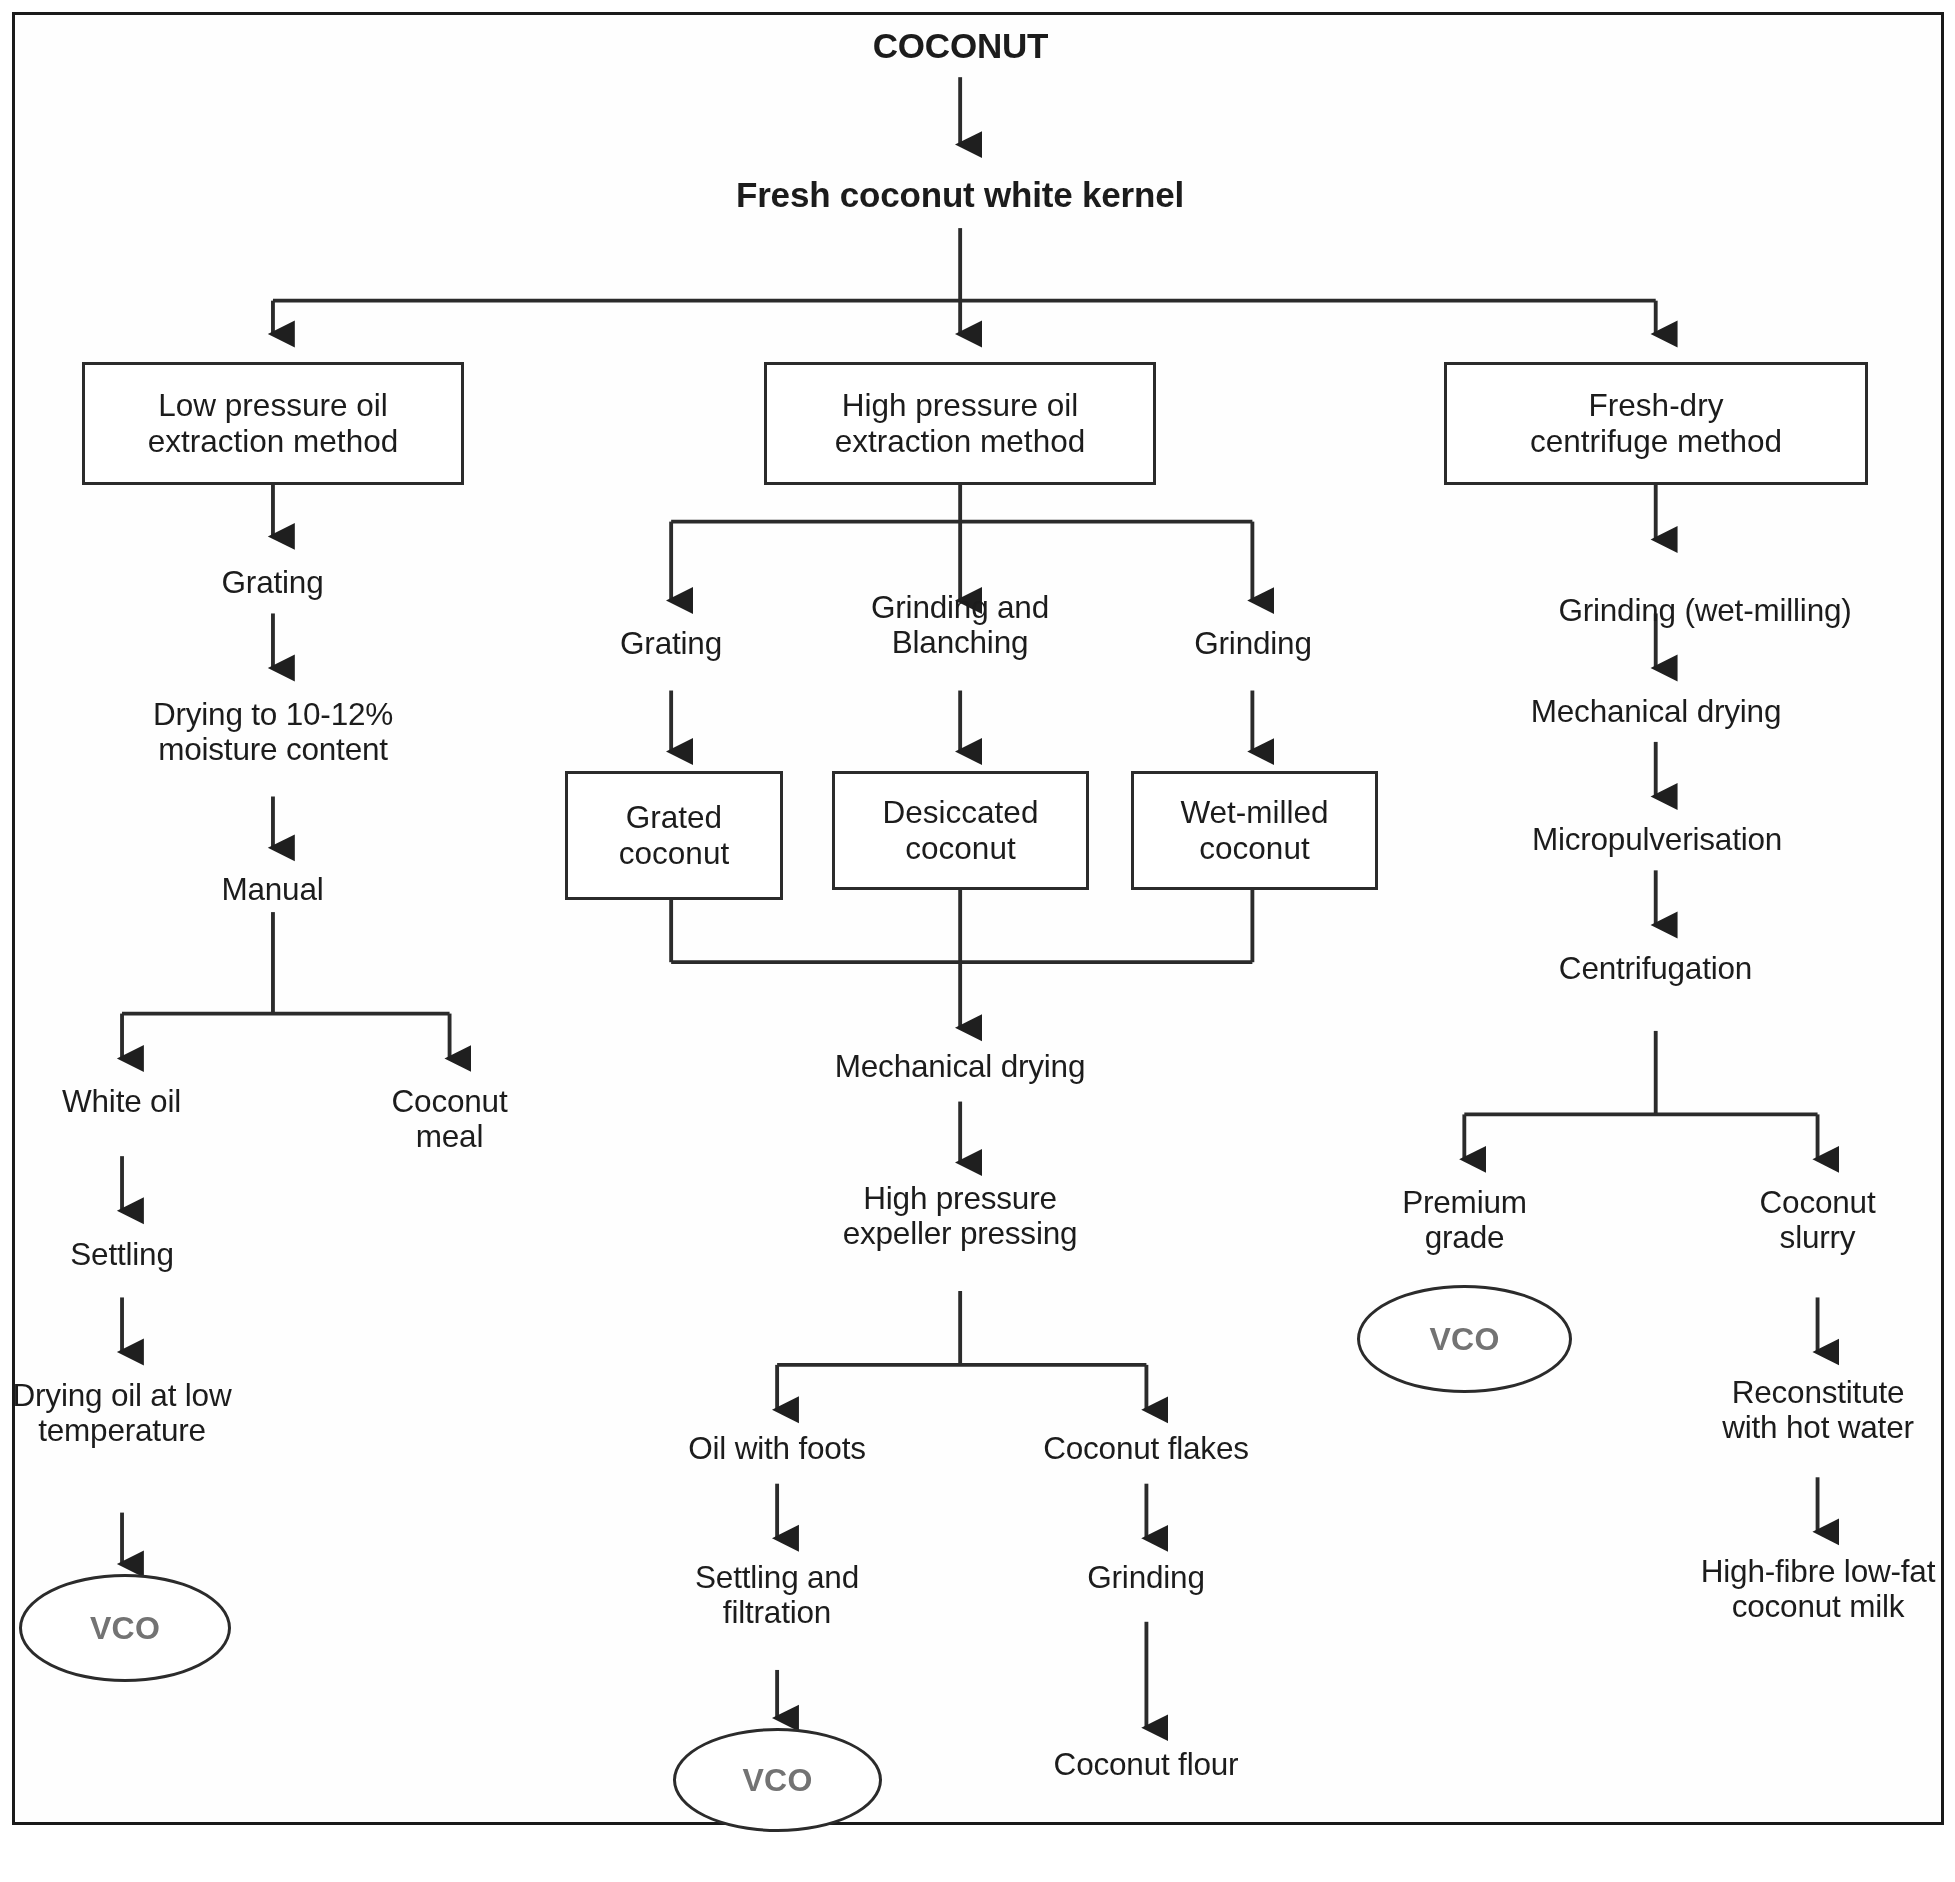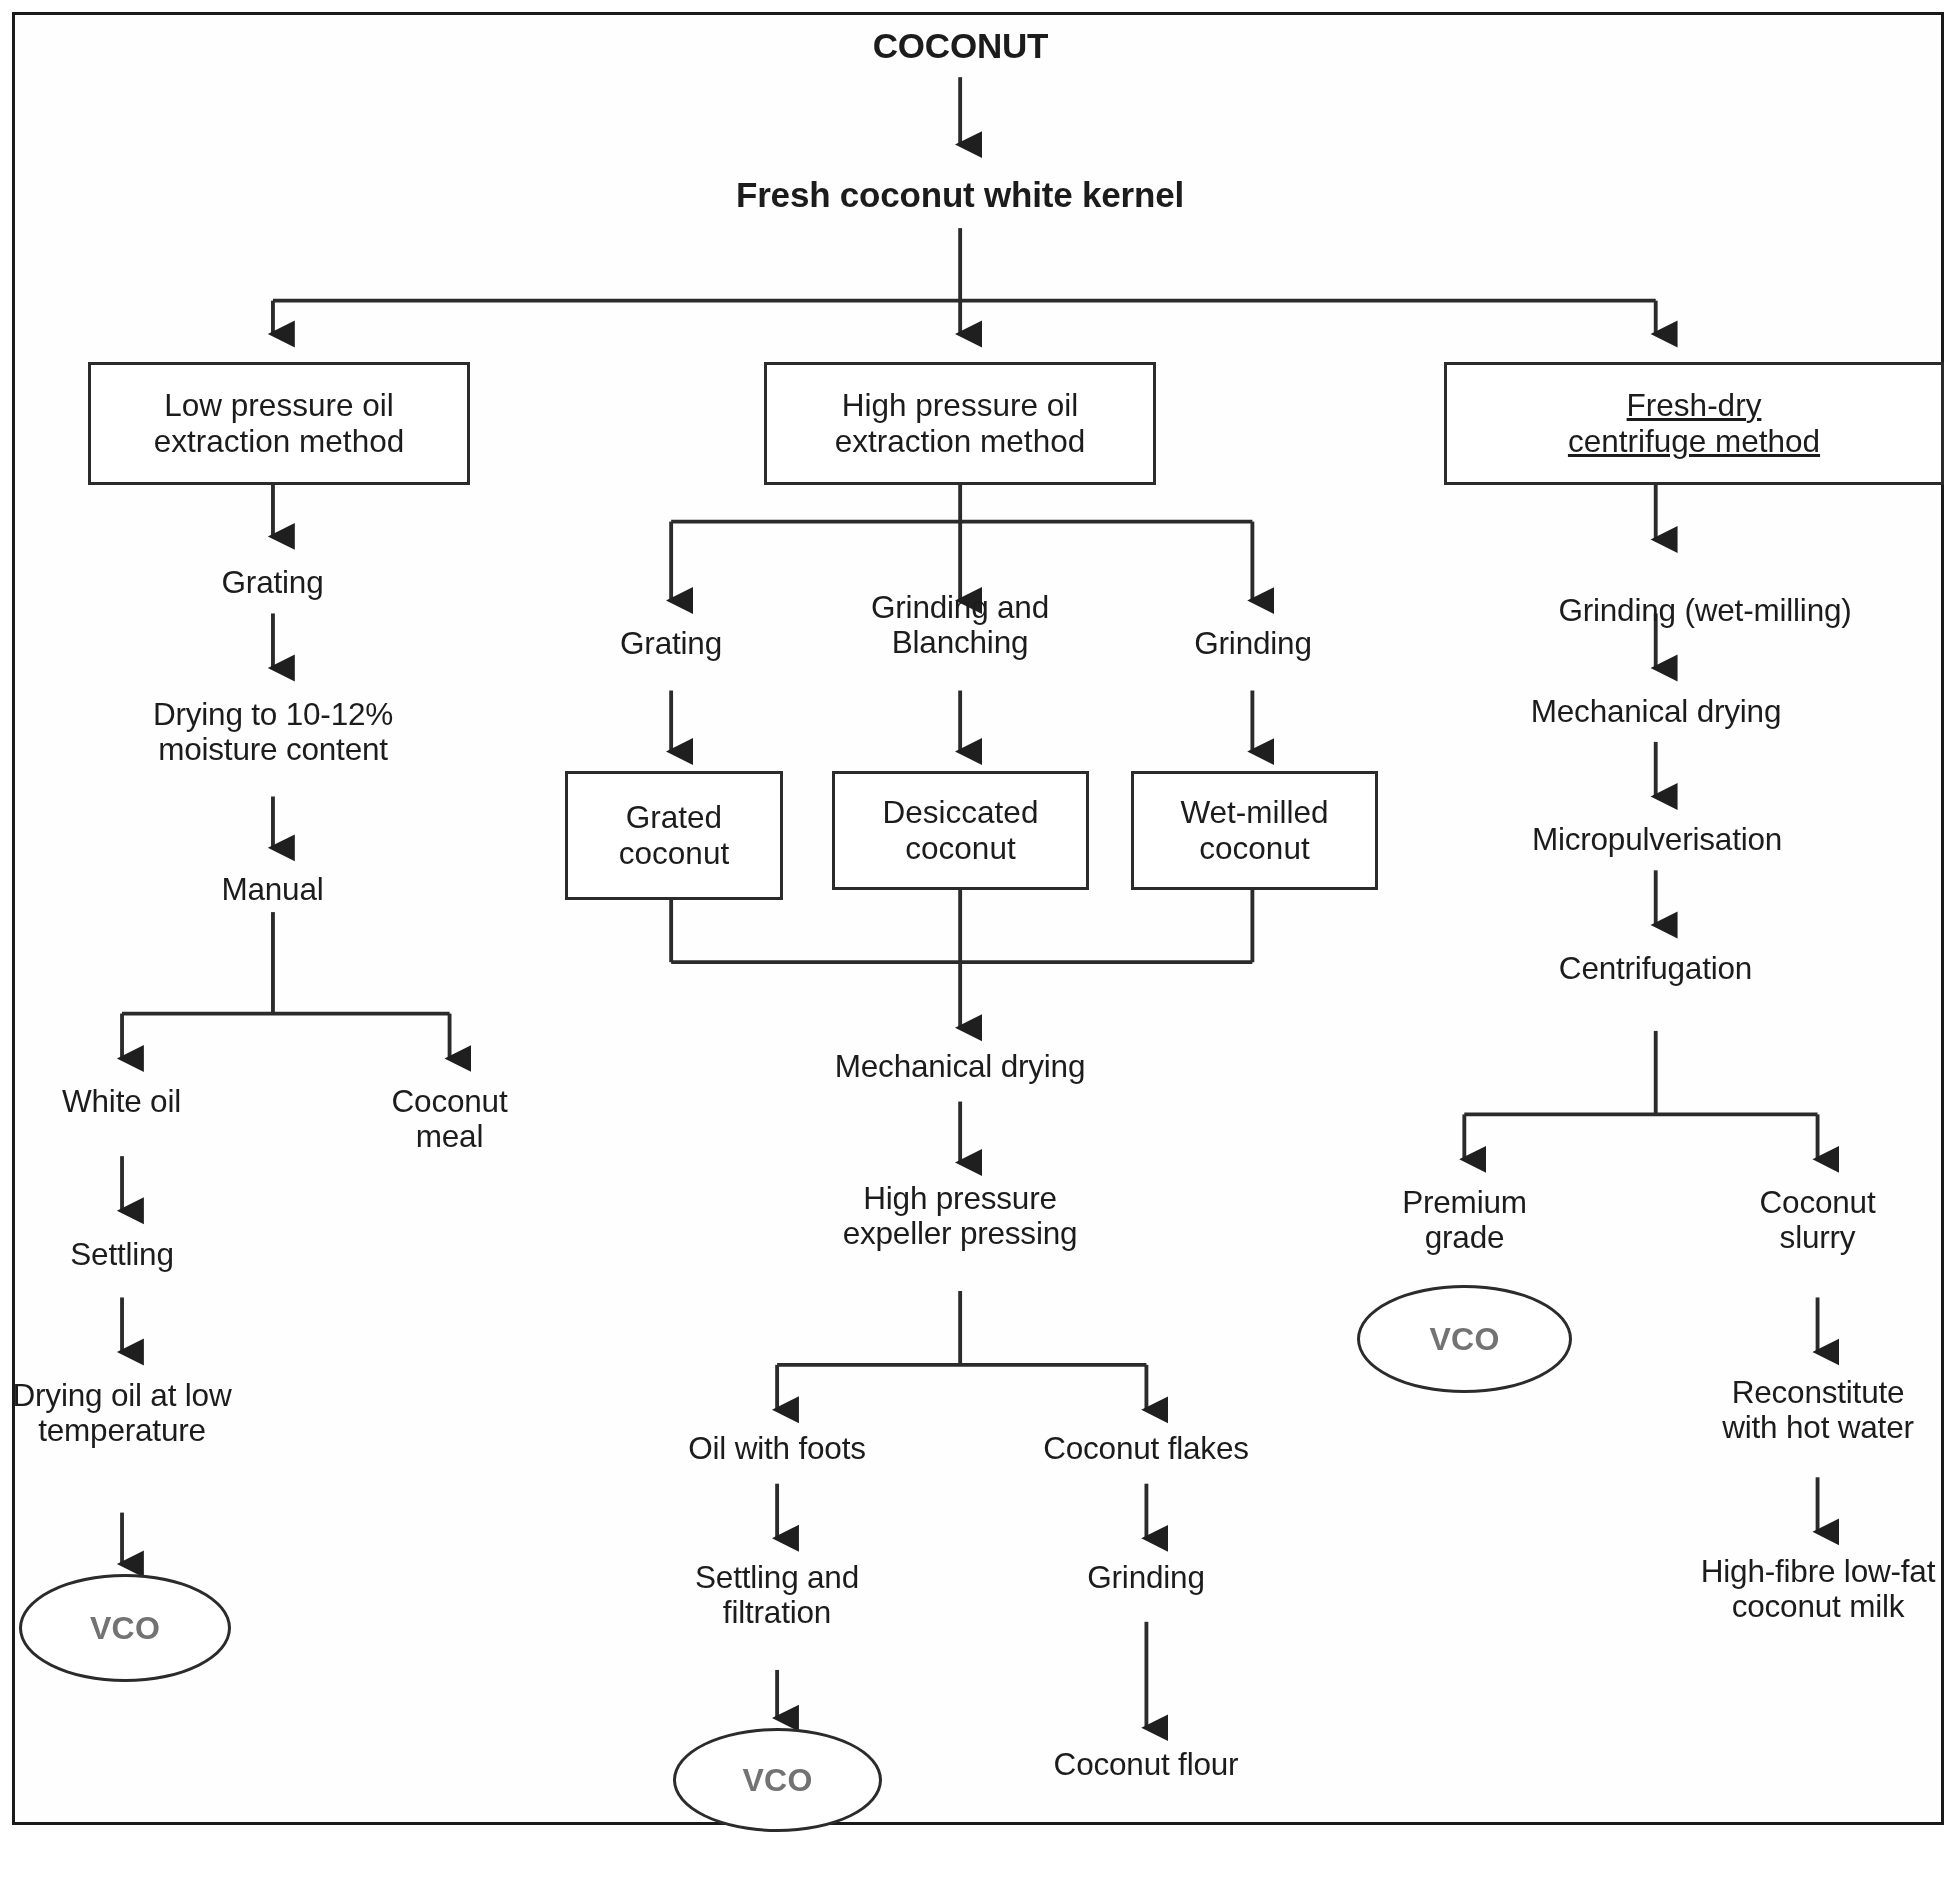--- a/index.html
+++ b/index.html
@@ -141,27 +141,27 @@
       <line x1="2830" y1="2020" x2="2830" y2="2105" marker-end="url(#ahbig)"></line>
 
       <line x1="2830" y1="2300" x2="2830" y2="2385" marker-end="url(#ahbig)"></line>
     </g>
   </svg>
 
   <div class="node bold" style="left:768px;top:26px;width:385px;font-size:35px;">COCONUT</div>
 
   <div class="node bold" style="left:671px;top:175px;width:578px;font-size:35px;">Fresh coconut white kernel</div>
 
-  <div class="boxnode" style="left:88px;top:362px;width:382px;height:123px;">Low pressure oil
+  <div class="boxnode" style="left:82px;top:362px;width:382px;height:123px;">Low pressure oil
 extraction method</div>
 
   <div class="boxnode" style="left:764px;top:362px;width:392px;height:123px;">High pressure oil
 extraction method</div>
 
-  <div class="boxnode" style="left:1444px;top:362px;width:500px;height:123px;text-decoration:underline;">Fresh-dry
+  <div class="boxnode" style="left:1444px;top:362px;width:424px;height:123px;">Fresh-dry
 centrifuge method</div>
 
   <div class="node" style="left:112px;top:565px;width:321px;">Grating</div>
 
   <div class="node" style="left:61px;top:697px;width:424px;">Drying to 10-12%
 moisture content</div>
 
   <div class="node" style="left:112px;top:872px;width:321px;">Manual</div>
 
   <div class="node" style="left:-26px;top:1084px;width:295px;">White oil</div>

